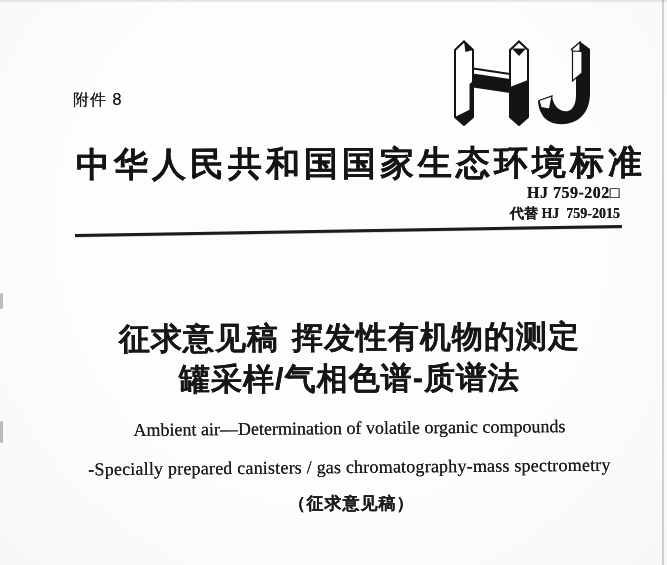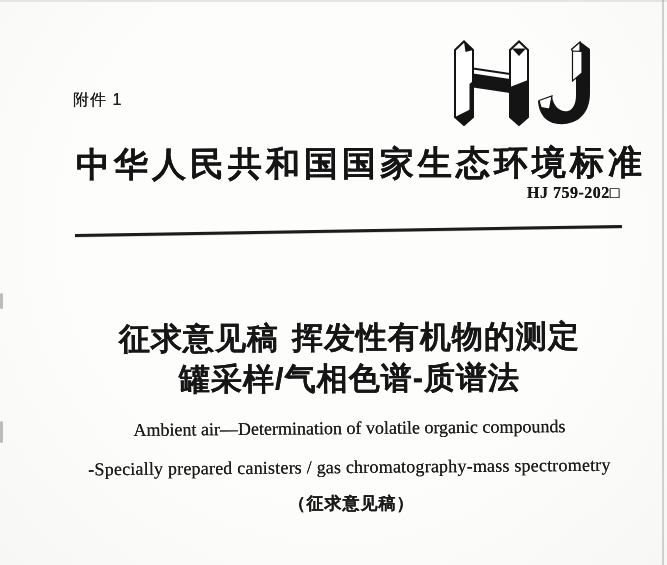--- a/index.html
+++ b/index.html
@@ -86,21 +86,21 @@
 </head>
 <body>
 
 <div class="page">
 
   <div class="edge-top"></div>
   <div class="edge-right"></div>
   <div class="smudge s1"></div>
   <div class="smudge s2"></div>
 
-  <div class="attachment">附件 1</div>
+  <div class="attachment">附件 8</div>
 
   <svg class="logo" viewBox="0 0 140 87" role="img" aria-label="HJ">
 
     <g stroke="#141414" stroke-width="2" fill="#ffffff" stroke-linejoin="miter">
       <polygon points="3,11 12,2.5 21,11 21,78 12,86 3,78"></polygon>
       <polygon points="58,11 67,2.5 76,11 76,78 67,86 58,78"></polygon>
       <polygon points="21,29.5 58,35 58,41 21,35.5"></polygon>
     </g>
     <g fill="#141414" stroke="none">
       <polygon points="12,2.5 21,11 13.5,13"></polygon>
@@ -120,20 +120,21 @@
     <g stroke="#141414" stroke-width="1.2" fill="#ffffff">
       <polygon points="119.5,10.5 128,3 128,12 121.5,13.5"></polygon>
       <polygon points="120.5,12 130,12.5 130,34 120.5,42"></polygon>
       <polygon points="87,61.5 100,57 97.5,70 89,68.5"></polygon>
     </g>
   </svg>
 
   <h1 class="heading">中华人民共和国国家生态环境标准</h1>
 
   <div class="stdnum">HJ 759-202□</div>
+  <div class="replaces">代替 HJ  759-2015</div>
 
   <div class="rule"></div>
 
   <div class="title-cn line1">
     <span>征求意见稿</span><span class="gap">挥发性有机物的测定</span>
   </div>
   <div class="title-cn line2">罐采样/气相色谱-质谱法</div>
 
   <div class="title-en en1">Ambient air—Determination of volatile organic compounds</div>
   <div class="title-en en2">-Specially prepared canisters / gas chromatography-mass spectrometry</div>

